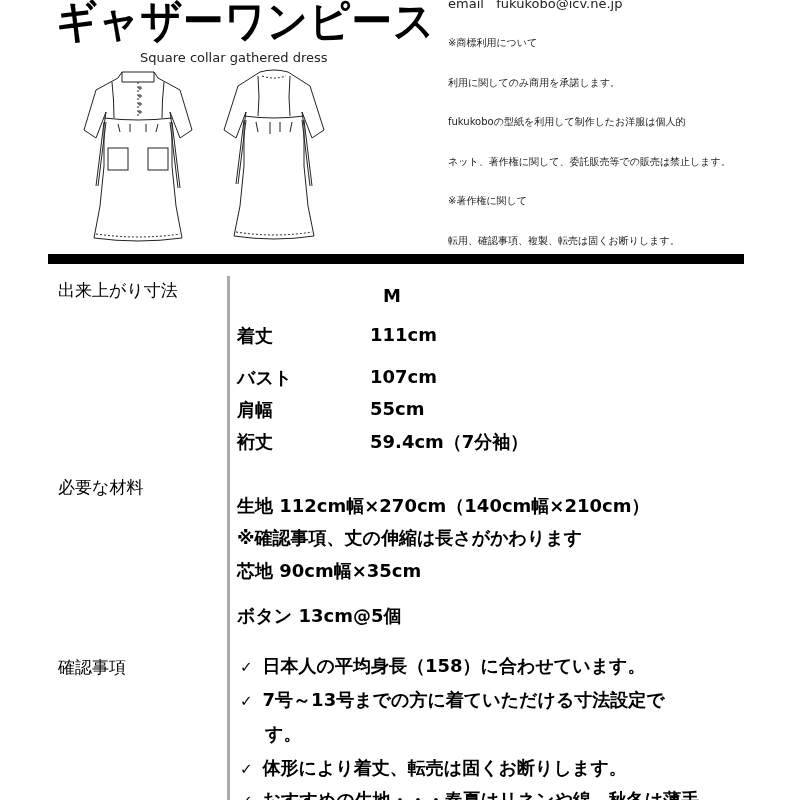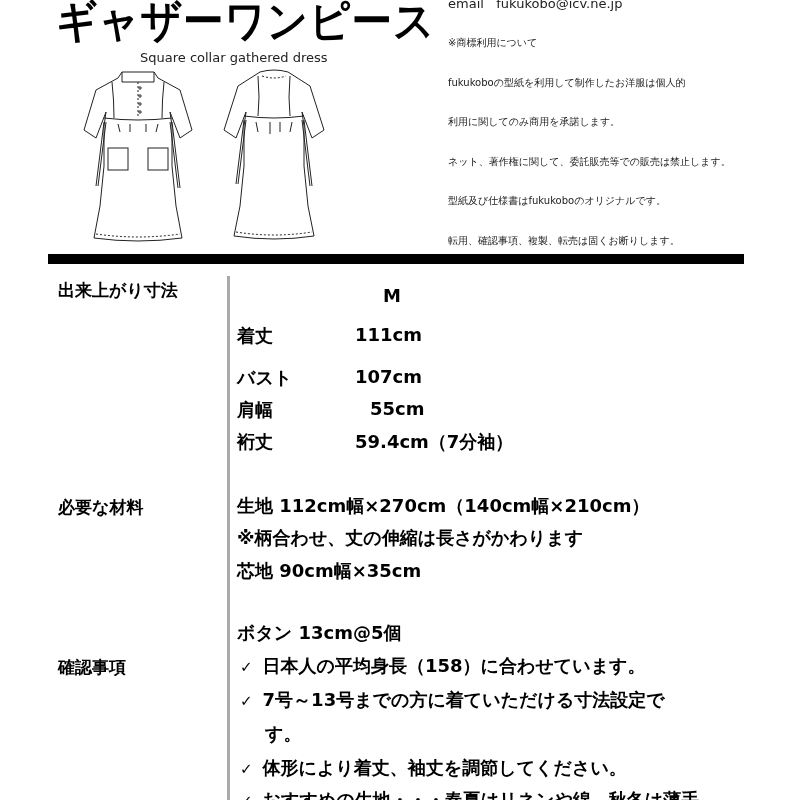--- a/index.html
+++ b/index.html
@@ -5,24 +5,24 @@
   html, body { margin:0; padding:0; background:#fff; }
   body { width:800px; height:800px; overflow:hidden; position:relative; font-family:"DejaVu Sans", sans-serif; color:#000; }
   .title { position:absolute; left:56px; top:-8px; font-size:44px; font-weight:bold; letter-spacing:1px; white-space:nowrap; transform:scaleX(0.92); transform-origin:left top; }
   .subtitle { position:absolute; left:112px; top:50px; font-size:13px; font-family:"DejaVu Sans", sans-serif; color:#222;margin-left:28px; }
   .dress { position:absolute; }
   .contact { position:absolute; left:448px; top:-6px; font-size:12px; color:#222; line-height:19px; }
   .contact .email { margin-bottom:14px; font-size:13px; }
   .contact .note { font-size:10px; line-height:19.5px; white-space:nowrap;margin-top:20px; }
   .bar { position:absolute; left:48px; top:254px; width:696px; height:10px; background:#000; }
   .vline { position:absolute; left:227px; top:276px; width:3px; height:530px; background:#aaa; }
-  .label { position:absolute; font-size:17px; font-weight:bold; white-space:nowrap; }
+  .label { position:absolute; font-size:17px; font-weight:normal; white-space:nowrap; }
   .row { position:absolute; font-size:18px; font-weight:bold; white-space:nowrap; }
   .meas-name { position:absolute; left:237px; }
-  .meas-val { position:absolute; left:355px; }
+  .meas-val { position:absolute; left:370px; }
   .check { position:absolute; left:240px; font-size:18px; font-weight:bold; white-space:nowrap; }
   .check .mark { font-weight:normal; font-size:15px; margin-right:10px; }
 </style>
 </head>
 <body>
 
 <div class="title">ギャザーワンピース</div>
 <div class="subtitle">Square collar gathered dress</div>
 
 <svg class="dress" style="left:78px;top:66px" width="120" height="180" viewBox="0 0 120 180" fill="none" stroke="#222" stroke-width="1">
@@ -51,24 +51,24 @@
   <path d="M30 54 L22 118 M32 54 L24 118 M90 54 L98 120 M88 54 L96 120"></path>
   <path d="M22 166 Q60 172 98 166" stroke-dasharray="2 2"></path>
 </svg>
 
 <div class="contact">
   <div class="email">
     <span>email</span>&nbsp;&nbsp;
     <span>fukukobo@icv.ne.jp</span>
   </div>
   <div class="note">※商標利用について</div>
+  <div class="note">利用に関してのみ商用を承諾します。</div>
   <div class="note">fukukoboの型紙を利用して制作したお洋服は個人的</div>
-  <div class="note">利用に関してのみ商用を承諾します。</div>
   <div class="note">ネット、著作権に関して、委託販売等での販売は禁止します。</div>
-  <div class="note">型紙及び仕様書はfukukoboのオリジナルです。</div>
+  <div class="note">※著作権に関して</div>
   <div class="note">転用、確認事項、複製、転売は固くお断りします。</div>
 </div>
 
 <div class="bar"></div>
 <div class="vline"></div>
 
 <div class="label" style="left:58px;top:279px">出来上がり寸法</div>
 <div class="row" style="left:383px;top:285px">M</div>
 
 <div class="row" style="top:324px;width:800px">
@@ -81,32 +81,32 @@
 </div>
 <div class="row" style="top:398px;width:800px">
   <span class="meas-name">肩幅</span>
   <span class="meas-val" style="left:370px">  55cm</span>
 </div>
 <div class="row" style="top:430px;width:800px">
   <span class="meas-name">裄丈</span>
   <span class="meas-val">59.4cm（7分袖）</span>
 </div>
 
-<div class="label" style="left:58px;top:496px">必要な材料</div>
+<div class="label" style="left:58px;top:476px">必要な材料</div>
 <div class="row" style="left:237px;top:494px">生地  112cm幅×270cm（140cm幅×210cm）</div>
-<div class="row" style="left:237px;top:526px">※柄合わせ、丈の伸縮は長さがかわります</div>
+<div class="row" style="left:237px;top:526px">※確認事項、丈の伸縮は長さがかわります</div>
 <div class="row" style="left:237px;top:559px">芯地  90cm幅×35cm</div>
-<div class="row" style="left:237px;top:621px">ボタン  13cm@5個</div>
+<div class="row" style="left:237px;top:604px">ボタン  13cm@5個</div>
 
 <div class="label" style="left:58px;top:656px">確認事項</div>
 <div class="check" style="top:654px">
   <span class="mark">✓</span><span>日本人の平均身長（158）に合わせています。</span>
 </div>
 <div class="check" style="top:688px">
   <span class="mark">✓</span><span>7号～13号までの方に着ていただける寸法設定で</span>
 </div>
 <div class="check" style="top:722px;left:265px">す。</div>
 <div class="check" style="top:756px">
-  <span class="mark">✓</span><span>体形により着丈、袖丈を調節してください。</span>
+  <span class="mark">✓</span><span>体形により着丈、転売は固くお断りします。</span>
 </div>
 <div class="check" style="top:788px">
   <span class="mark">✓</span><span>おすすめの生地・・・春夏はリネンや綿、秋冬は薄手</span>
 </div>
 
 </body></html>

